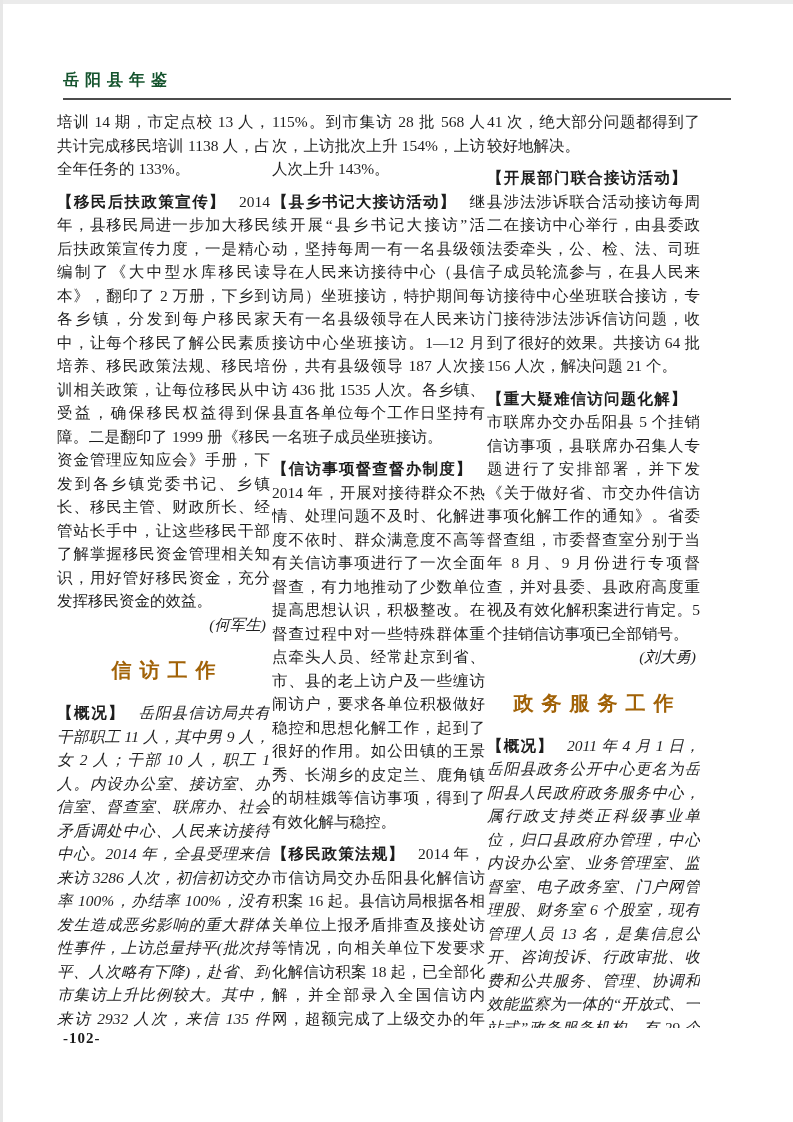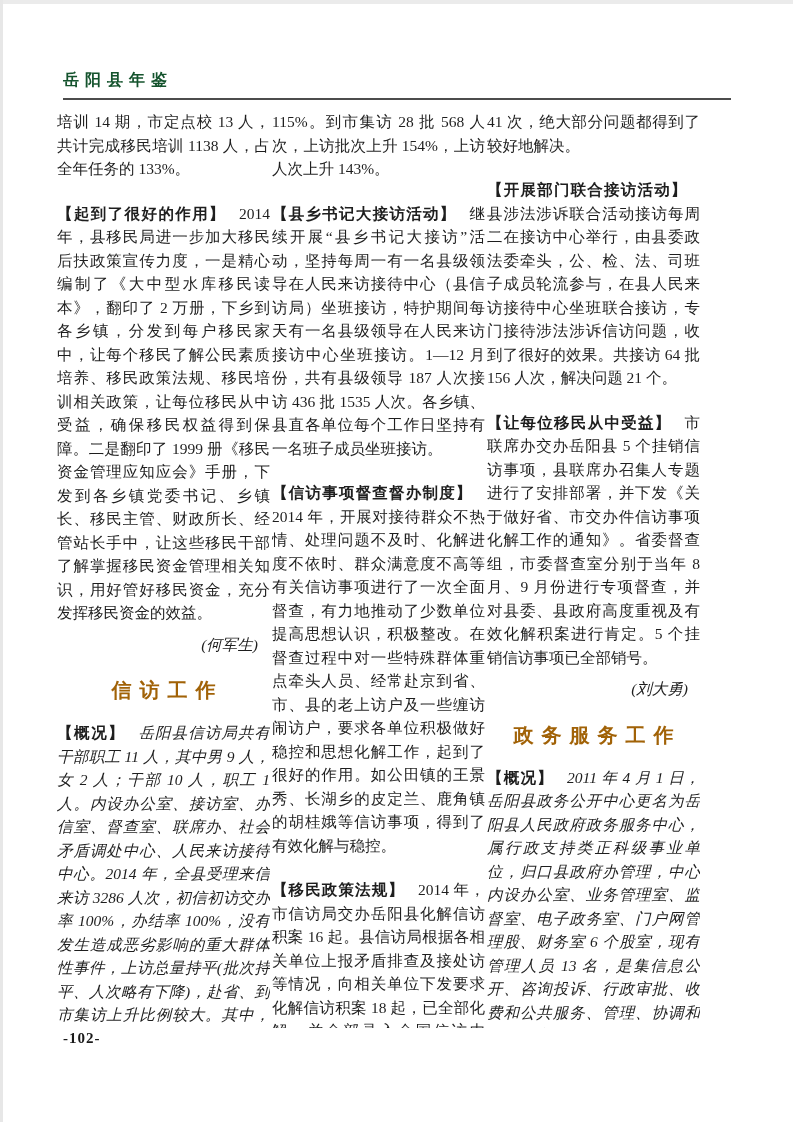--- a/index.html
+++ b/index.html
@@ -37,31 +37,31 @@
     display: flex; gap: 2px; overflow: hidden;
   }
   .col { width: 213px; flex: 0 0 213px; overflow: hidden; }
   .body {
     margin: 0;
     font-size: 15.5px;
     line-height: 23.5px;
     text-align: justify;
     color: #1e1e1e;
   }
-  .entry { margin-top: 21px; }
+  .entry { margin-top: 9px; }
   .entry-title {
     font-family: "Liberation Sans", "DejaVu Sans", sans-serif;
     font-weight: bold;
     letter-spacing: 0.5px;
     margin-right: 13px;
     white-space: nowrap;
   }
   .kai { font-style: italic; }
   .attribution {
-    margin: 8px;
+    margin: 0;
     font-size: 15.5px; line-height: 23.5px;
     text-align: right; font-style: italic;
     padding-right: 4px;
   }
   .section-heading {
     margin: 21px 0 17px 0;
     font-size: 20px; font-weight: bold;
     text-align: center; letter-spacing: 8px;
     text-indent: 8px; 
     color: #a16207;
@@ -82,21 +82,21 @@
   <header class="running-head">
     <div class="book-title">岳阳县年鉴</div>
     <div class="head-rule"></div>
   </header>
 
   <main class="columns">
 
     <section class="col">
       <p class="body">培训 14 期，市定点校 13 人，共计完成移民培训 1138 人，占全年任务的 133%。</p>
       <p class="body entry">
-        <span class="entry-title">【起到了很好的作用】</span><span>2014 年，县移民局进一步加大移民后扶政策宣传力度，一是精心编制了《大中型水库移民读本》，翻印了 2 万册，下乡到各乡镇，分发到每户移民家中，让每个移民了解公民素质培养、移民政策法规、移民培训相关政策，让每位移民从中受益，确保移民权益得到保障。二是翻印了 1999 册《移民资金管理应知应会》手册，下发到各乡镇党委书记、乡镇长、移民主管、财政所长、经管站长手中，让这些移民干部了解掌握移民资金管理相关知识，用好管好移民资金，充分发挥移民资金的效益。</span>
+        <span class="entry-title">【移民后扶政策宣传】</span><span>2014 年，县移民局进一步加大移民后扶政策宣传力度，一是精心编制了《大中型水库移民读本》，翻印了 2 万册，下乡到各乡镇，分发到每户移民家中，让每个移民了解公民素质培养、移民政策法规、移民培训相关政策，让每位移民从中受益，确保移民权益得到保障。二是翻印了 1999 册《移民资金管理应知应会》手册，下发到各乡镇党委书记、乡镇长、移民主管、财政所长、经管站长手中，让这些移民干部了解掌握移民资金管理相关知识，用好管好移民资金，充分发挥移民资金的效益。</span>
       </p>
       <p class="attribution">(何军生)</p>
       <h2 class="section-heading">信访工作</h2>
       <p class="body entry" style="margin-top:0;">
         <span class="entry-title">【概况】</span><span class="kai">岳阳县信访局共有干部职工 11 人，其中男 9 人，女 2 人；干部 10 人，职工 1 人。内设办公室、接访室、办信室、督查室、联席办、社会矛盾调处中心、人民来访接待中心。2014 年，全县受理来信来访 3286 人次，初信初访交办率 100%，办结率 100%，没有发生造成恶劣影响的重大群体性事件，上访总量持平(批次持平、人次略有下降)，赴省、到市集访上升比例较大。其中，来访 2932 人次，来信 135 件次，网上信访件 219 件次。赴省上访 51 批 125 人次，上访批次上升 41.6%，上访人次上升</span>
       </p>
     </section>
 
     <section class="col">
       <p class="body">115%。到市集访 28 批 568 人次，上访批次上升 154%，上访人次上升 143%。</p>
@@ -110,21 +110,21 @@
         <span class="entry-title">【移民政策法规】</span><span>2014 年，市信访局交办岳阳县化解信访积案 16 起。县信访局根据各相关单位上报矛盾排查及接处访等情况，向相关单位下发要求化解信访积案 18 起，已全部化解，并全部录入全国信访内网，超额完成了上级交办的年初目标任务。同时，县信访局牵头召开信访老难案件协调会</span>
       </p>
     </section>
 
     <section class="col">
       <p class="body">41 次，绝大部分问题都得到了较好地解决。</p>
       <p class="body entry">
         <span class="entry-title">【开展部门联合接访活动】</span><span>县涉法涉诉联合活动接访每周二在接访中心举行，由县委政法委牵头，公、检、法、司班子成员轮流参与，在县人民来访接待中心坐班联合接访，专门接待涉法涉诉信访问题，收到了很好的效果。共接访 64 批 156 人次，解决问题 21 个。</span>
       </p>
       <p class="body entry">
-        <span class="entry-title">【让每位移民从中受益】</span><span>市联席办交办岳阳县 5 个挂销信访事项，县联席办召集人专题进行了安排部署，并下发《关于做好省、市交办件信访事项化解工作的通知》。省委督查组，市委督查室分别于当年 8 月、9 月份进行专项督查，并对县委、县政府高度重视及有效化解积案进行肯定。5 个挂销信访事项已全部销号。</span>
+        <span class="entry-title">【重大疑难信访问题化解】</span><span>市联席办交办岳阳县 5 个挂销信访事项，县联席办召集人专题进行了安排部署，并下发《关于做好省、市交办件信访事项化解工作的通知》。省委督查组，市委督查室分别于当年 8 月、9 月份进行专项督查，并对县委、县政府高度重视及有效化解积案进行肯定。5 个挂销信访事项已全部销号。</span>
       </p>
       <p class="attribution">(刘大勇)</p>
       <h2 class="section-heading">政务服务工作</h2>
       <p class="body entry" style="margin-top:0;">
         <span class="entry-title">【概况】</span><span class="kai">2011 年 4 月 1 日，岳阳县政务公开中心更名为岳阳县人民政府政务服务中心，属行政支持类正科级事业单位，归口县政府办管理，中心内设办公室、业务管理室、监督室、电子政务室、门户网管理股、财务室 6 个股室，现有管理人员 13 名，是集信息公开、咨询投诉、行政审批、收费和公共服务、管理、协调和效能监察为一体的“开放式、一站式”政务服务机构。有 29 个服务窗口，进驻 35 个县级部门和机构，窗口工作人</span>
       </p>
     </section>
 
   </main>
 

